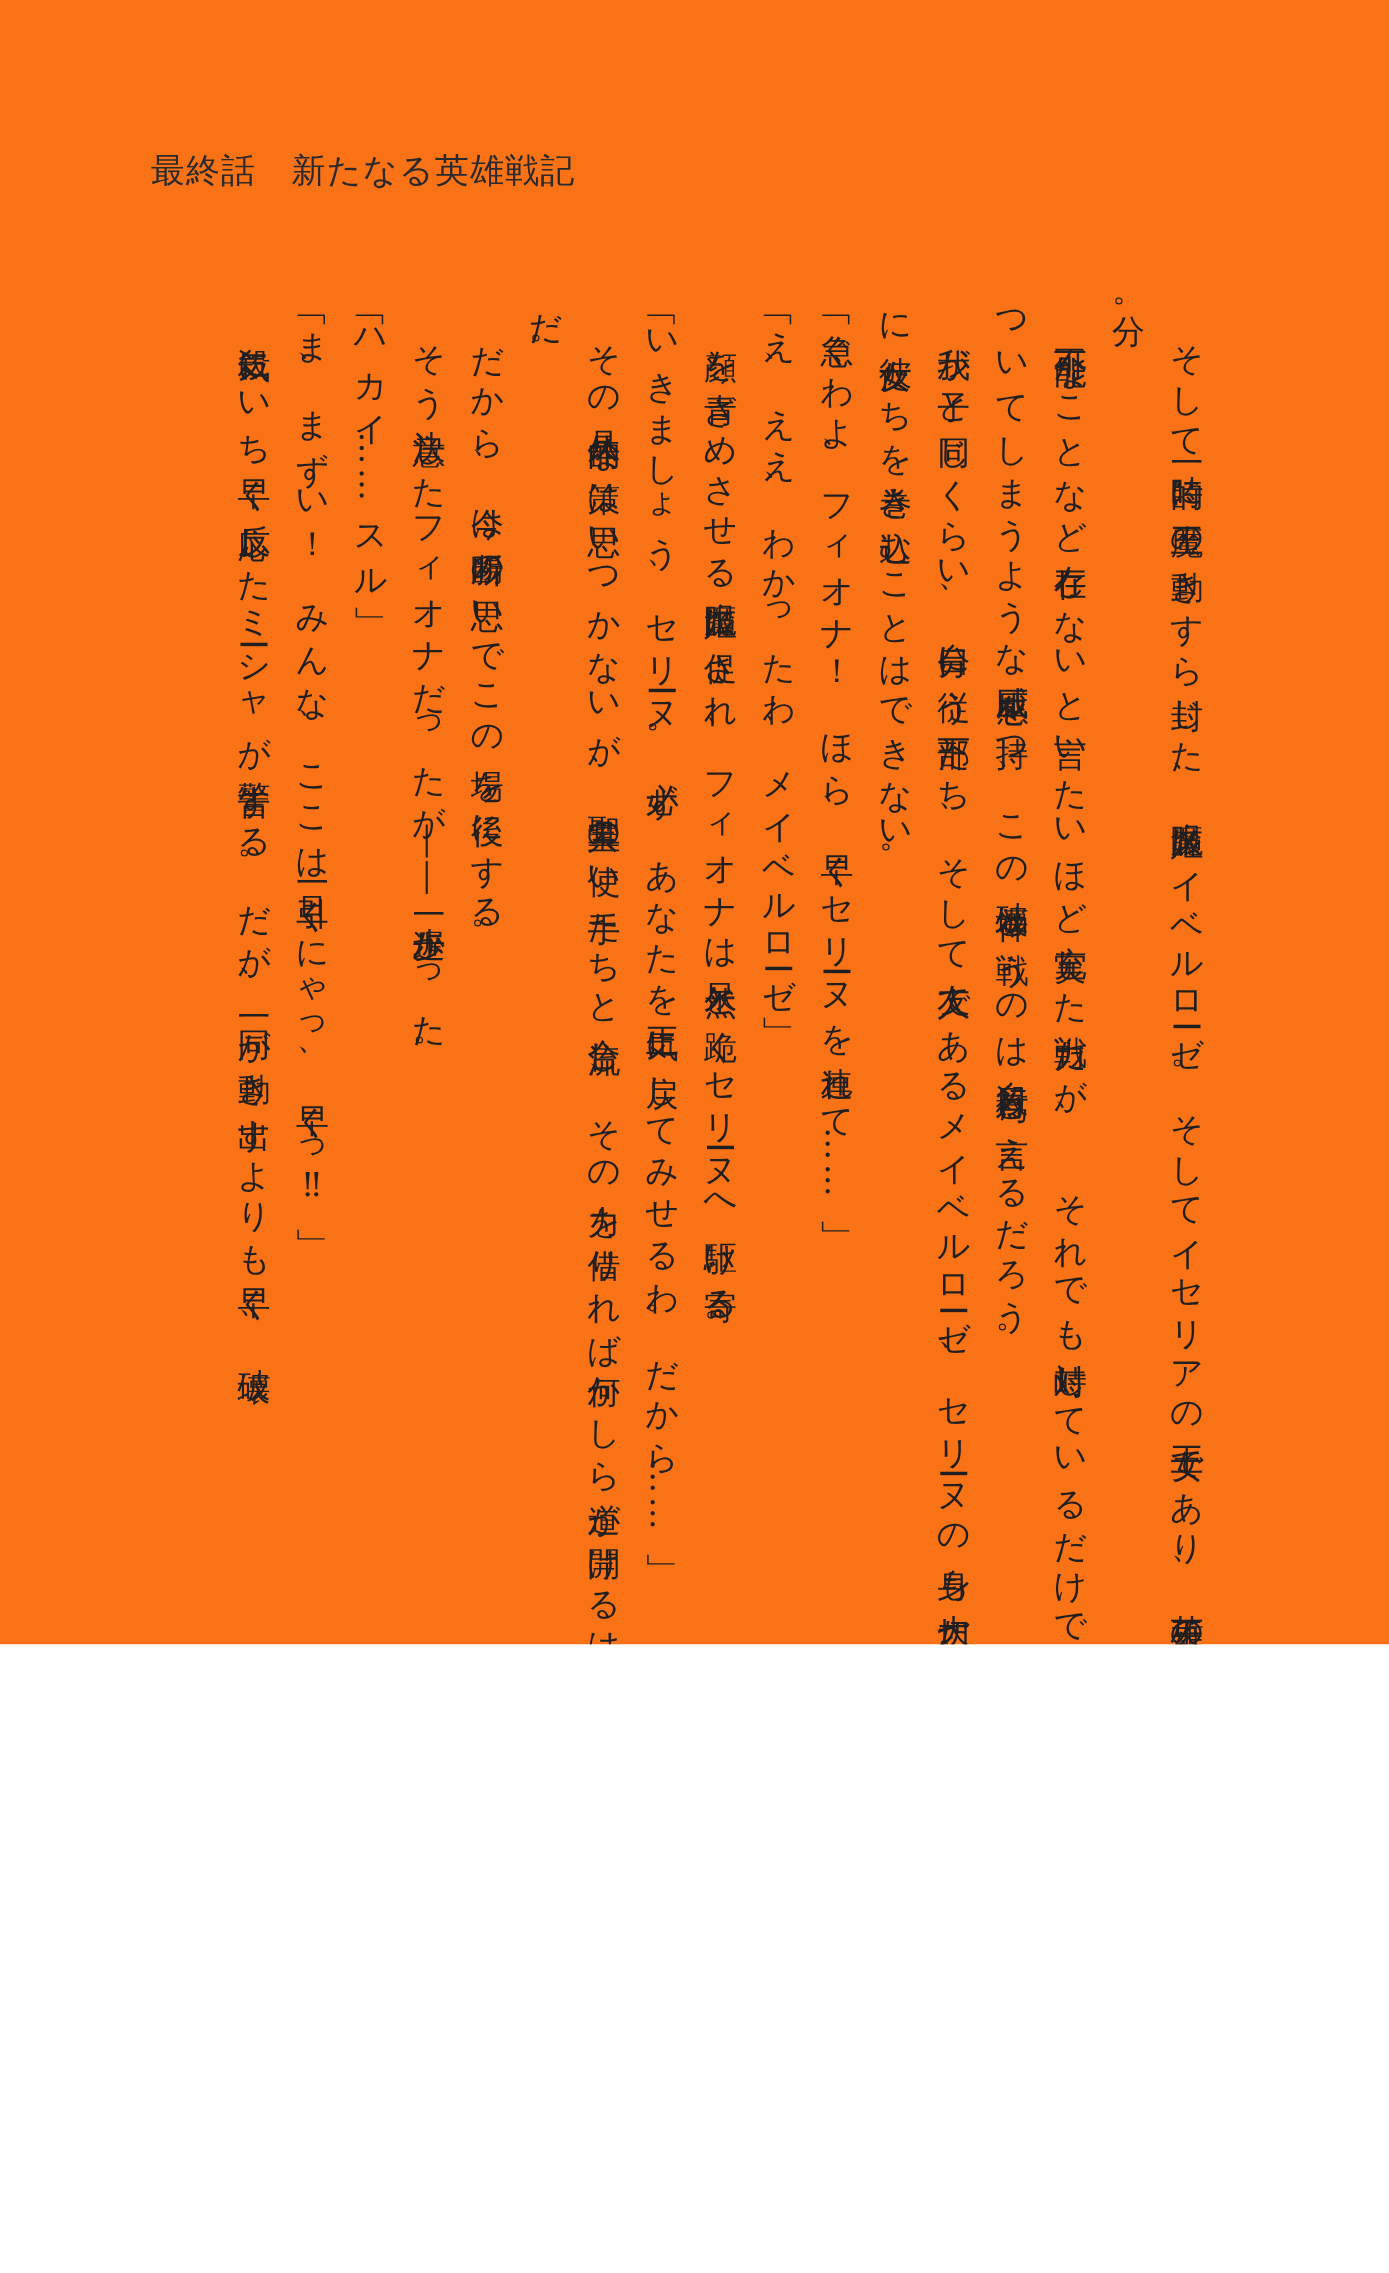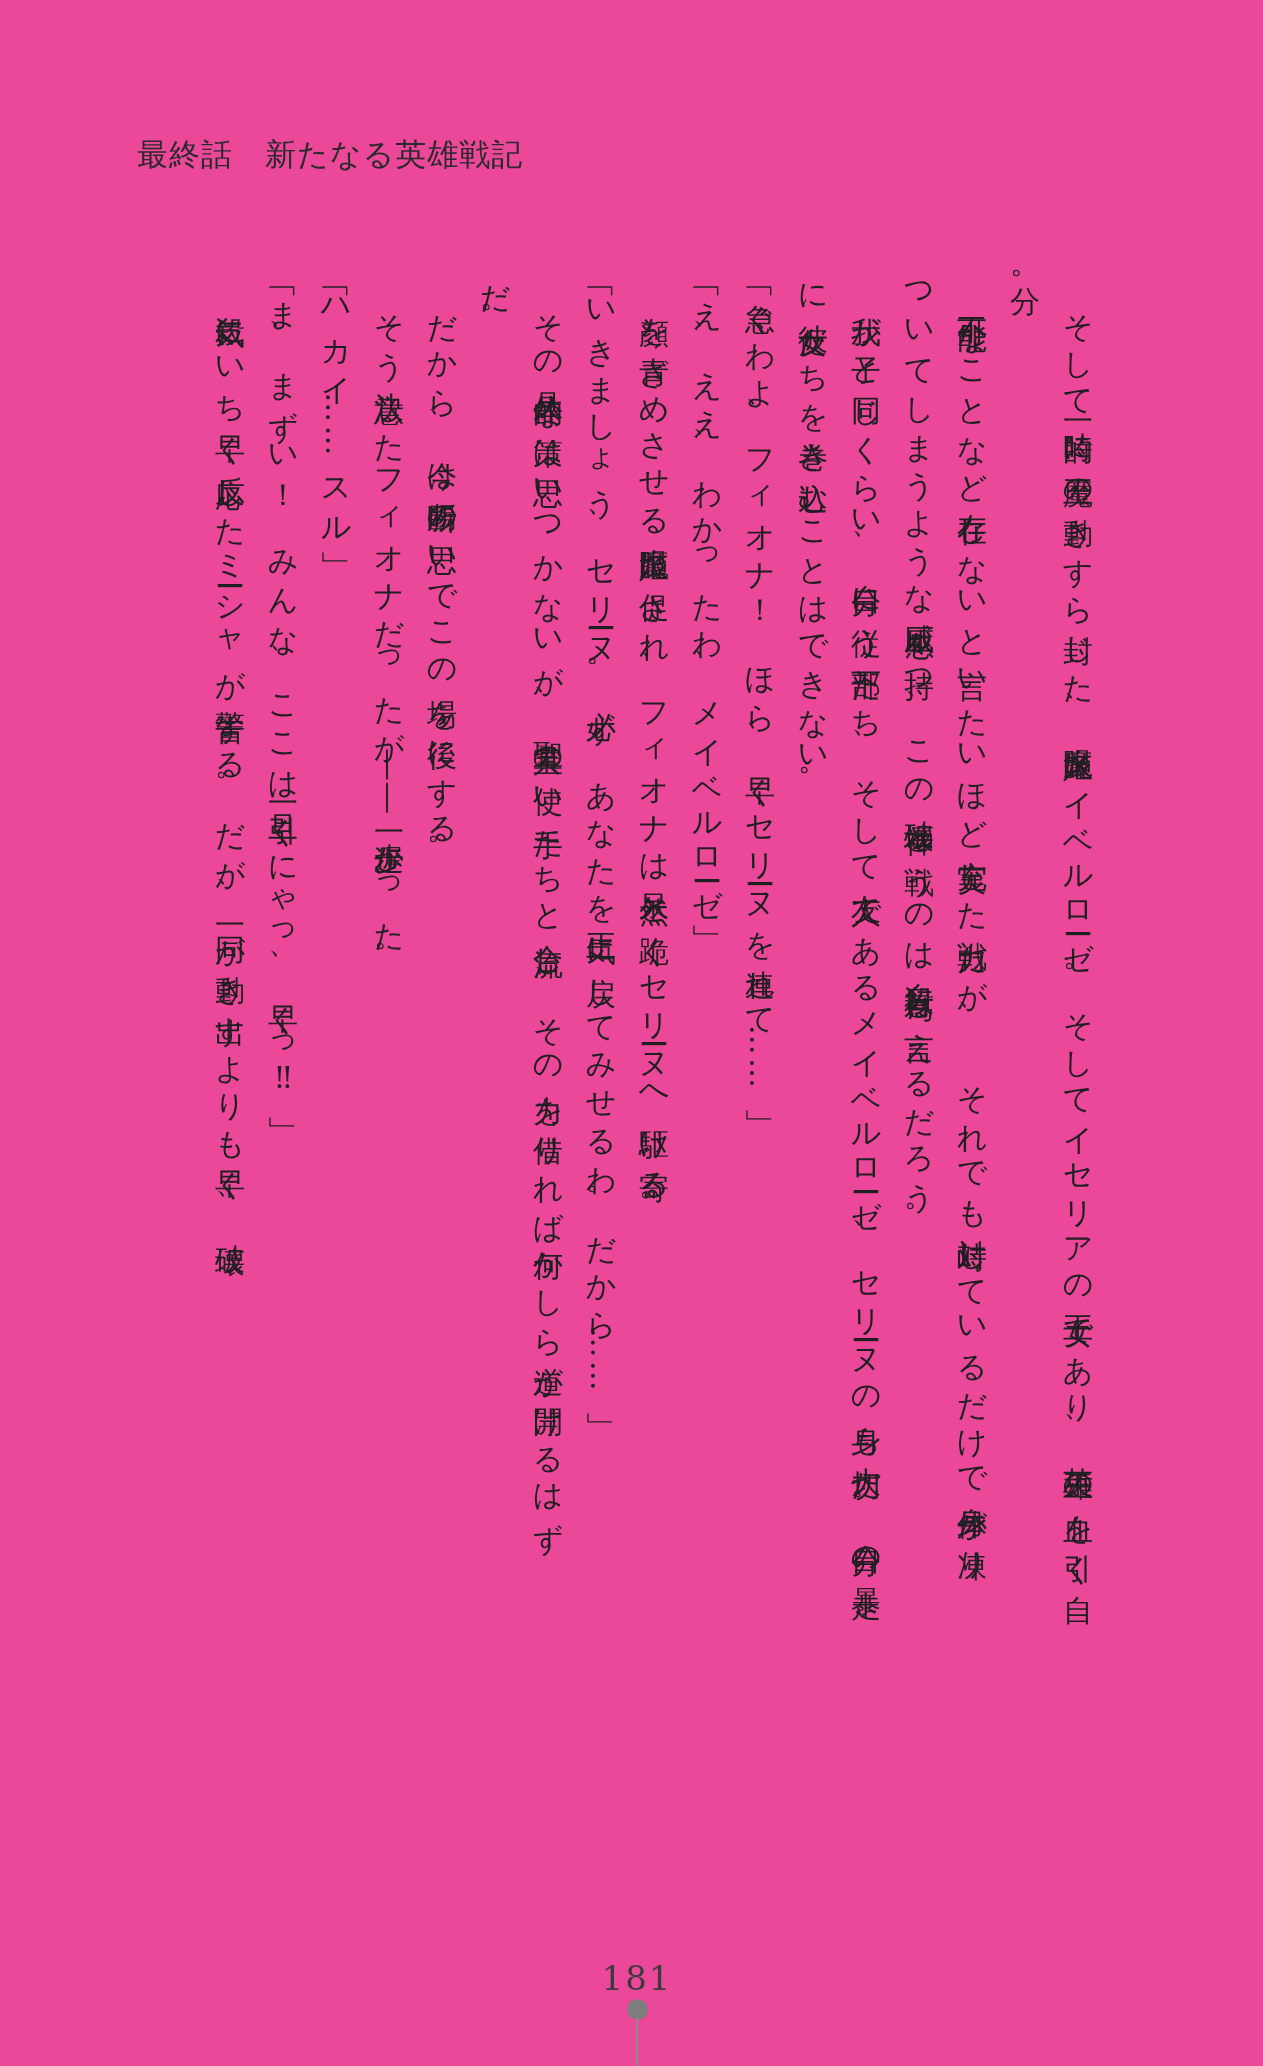--- a/index.html
+++ b/index.html
@@ -3,22 +3,22 @@
 <meta charset="utf-8">
 <style>
   html, body {
     margin: 0;
     padding: 0;
     background: #ffffff;
   }
   .page {
     position: relative;
     width: 1263px;
-    height: 2066px;
-    background: #ec4899;
+    height: 1495px;
+    background: #f97316;
     overflow: hidden;
     font-family: "DejaVu Serif", "Liberation Serif", serif;
     color: #1f1f22;
   }
   
   .chapter-header {
     position: absolute;
     left: 137px;
     top: 134px;
     font-size: 31px;

